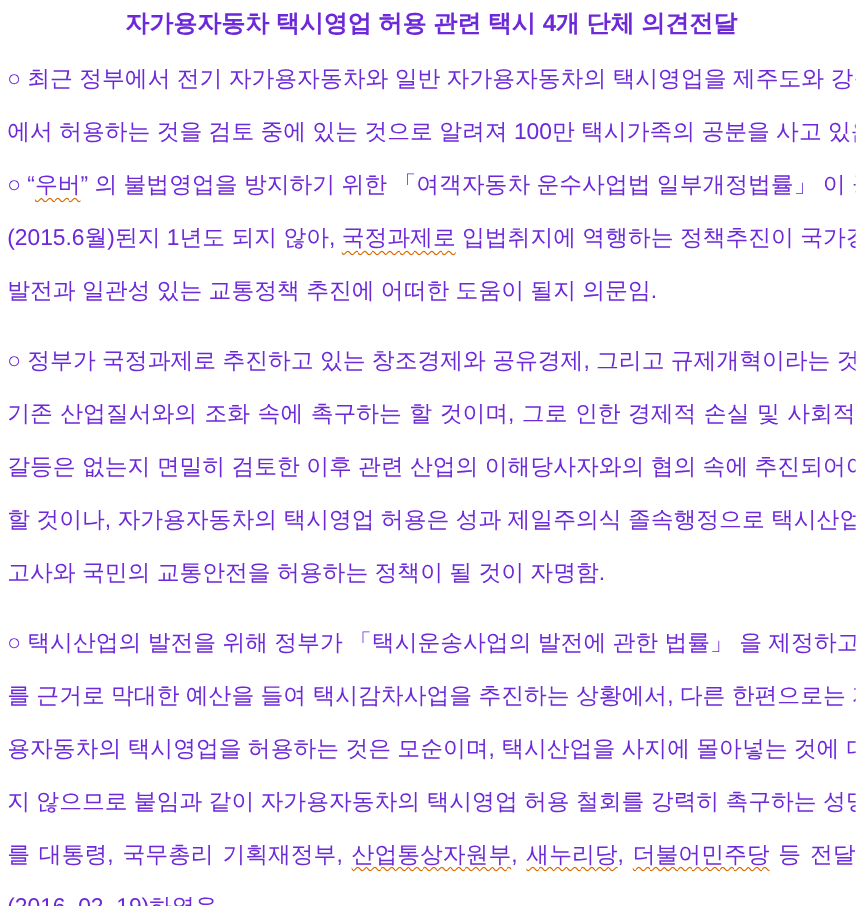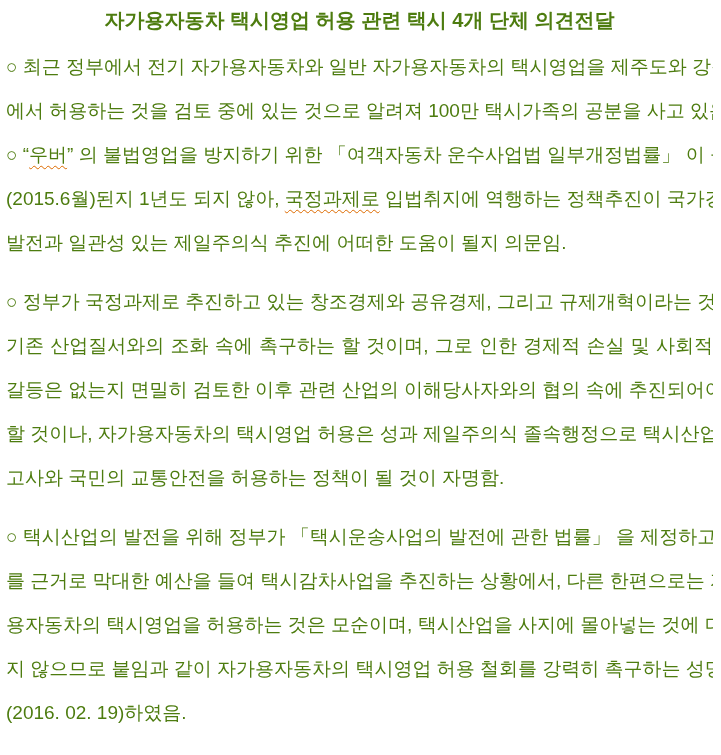--- a/index.html
+++ b/index.html
@@ -3,21 +3,21 @@
 <meta charset="utf-8">
 <style>
   html, body { margin: 0; padding: 0; background: #ffffff; }
   .page {
     position: relative;
     width: 721px;
     height: 755px;
     box-sizing: border-box;
     padding: 6px 8px 0 6px;
     background: #ffffff;
-    color: #4d7c0f;
+    color: #6d28d9;
     font-family: "Liberation Sans", "DejaVu Sans", sans-serif;
     overflow: hidden;
   }
   .title {
     text-align: center;
     font-weight: bold;
     font-size: 20px;
     line-height: 28px;
     margin: 0 0 11px 0;
     white-space: nowrap;
@@ -58,32 +58,33 @@
   <div class="title">자가용자동차 택시영업 허용 관련 택시 4개 단체 의견전달</div>
 
   <div class="para">
     <div class="line just">○ 최근 정부에서 전기 자가용자동차와 일반 자가용자동차의 택시영업을 제주도와 강원도</div>
     <div class="line">에서 허용하는 것을 검토 중에 있는 것으로 알려져 100만 택시가족의 공분을 사고 있음.</div>
   </div>
 
   <div class="para">
     <div class="line just"><span>○ “</span><span class="spell">우버</span><span>” 의 불법영업을 방지하기 위한 「여객자동차 운수사업법 일부개정법률」 이 공포</span></div>
     <div class="line just"><span>(2015.6월)된지 1년도 되지 않아, </span><span class="spell">국정과제로</span><span> 입법취지에 역행하는 정책추진이 국가경제</span></div>
-    <div class="line">발전과 일관성 있는 제일주의식 추진에 어떠한 도움이 될지 의문임.</div>
+    <div class="line">발전과 일관성 있는 교통정책 추진에 어떠한 도움이 될지 의문임.</div>
   </div>
 
   <div class="para gap">
     <div class="line just">○ 정부가 국정과제로 추진하고 있는 창조경제와 공유경제, 그리고 규제개혁이라는 것도</div>
     <div class="line just">기존 산업질서와의 조화 속에 촉구하는 할 것이며, 그로 인한 경제적 손실 및 사회적</div>
     <div class="line just">갈등은 없는지 면밀히 검토한 이후 관련 산업의 이해당사자와의 협의 속에 추진되어야만</div>
     <div class="line just">할 것이나, 자가용자동차의 택시영업 허용은 성과 제일주의식 졸속행정으로 택시산업의</div>
     <div class="line">고사와 국민의 교통안전을 허용하는 정책이 될 것이 자명함.</div>
   </div>
 
   <div class="para gap">
     <div class="line just">○ 택시산업의 발전을 위해 정부가 「택시운송사업의 발전에 관한 법률」 을 제정하고 이</div>
     <div class="line just">를 근거로 막대한 예산을 들여 택시감차사업을 추진하는 상황에서, 다른 한편으로는 자가</div>
     <div class="line just">용자동차의 택시영업을 허용하는 것은 모순이며, 택시산업을 사지에 몰아넣는 것에 다르</div>
     <div class="line just"><span>지 않</span><span class="under">으므로</span><span> 붙임과 같이 자가용자동차의 택시영업 허용 철회를 강력히 촉구하는 성명서</span></div>
+    <div class="line just"><span>를 대통령, 국무총리 기획재정부, </span><span class="spell">산업통상자원부</span><span>, </span><span class="spell">새누리당</span><span>, </span><span class="spell">더불어민주당</span><span> 등 전달</span></div>
     <div class="line">(2016. 02. 19)하였음.</div>
   </div>
 
 </div>
 
 </body></html>

